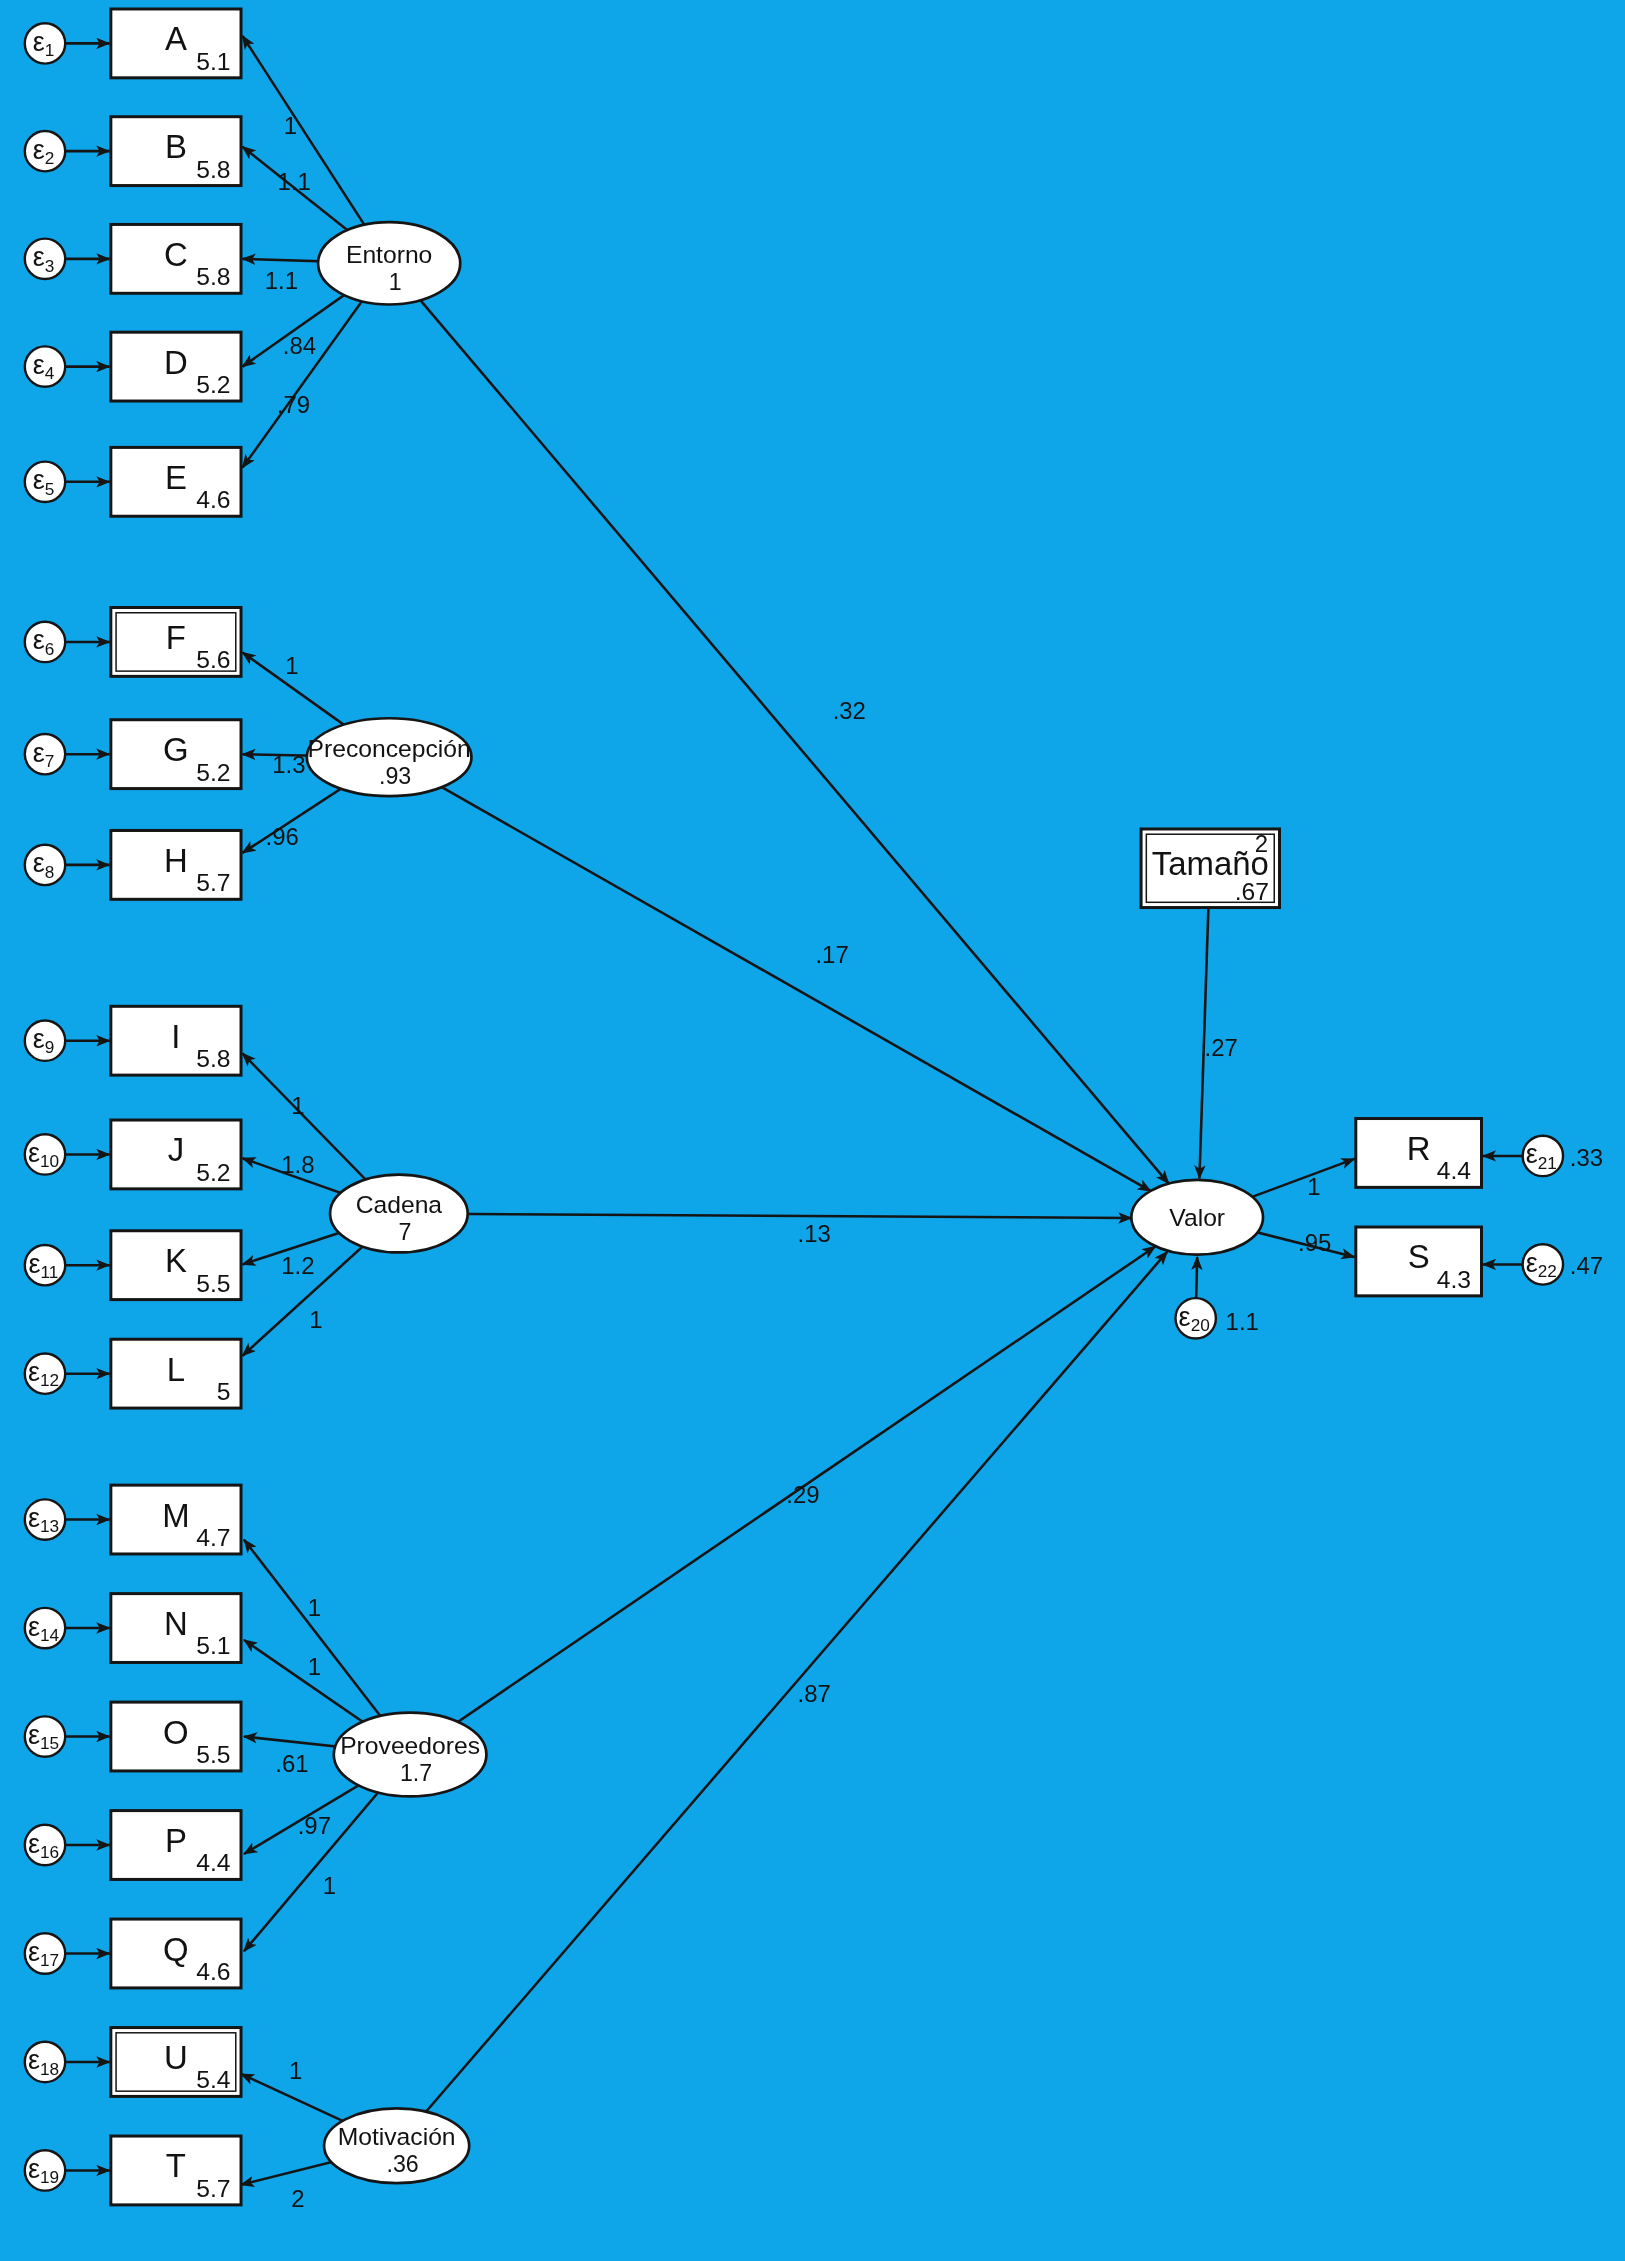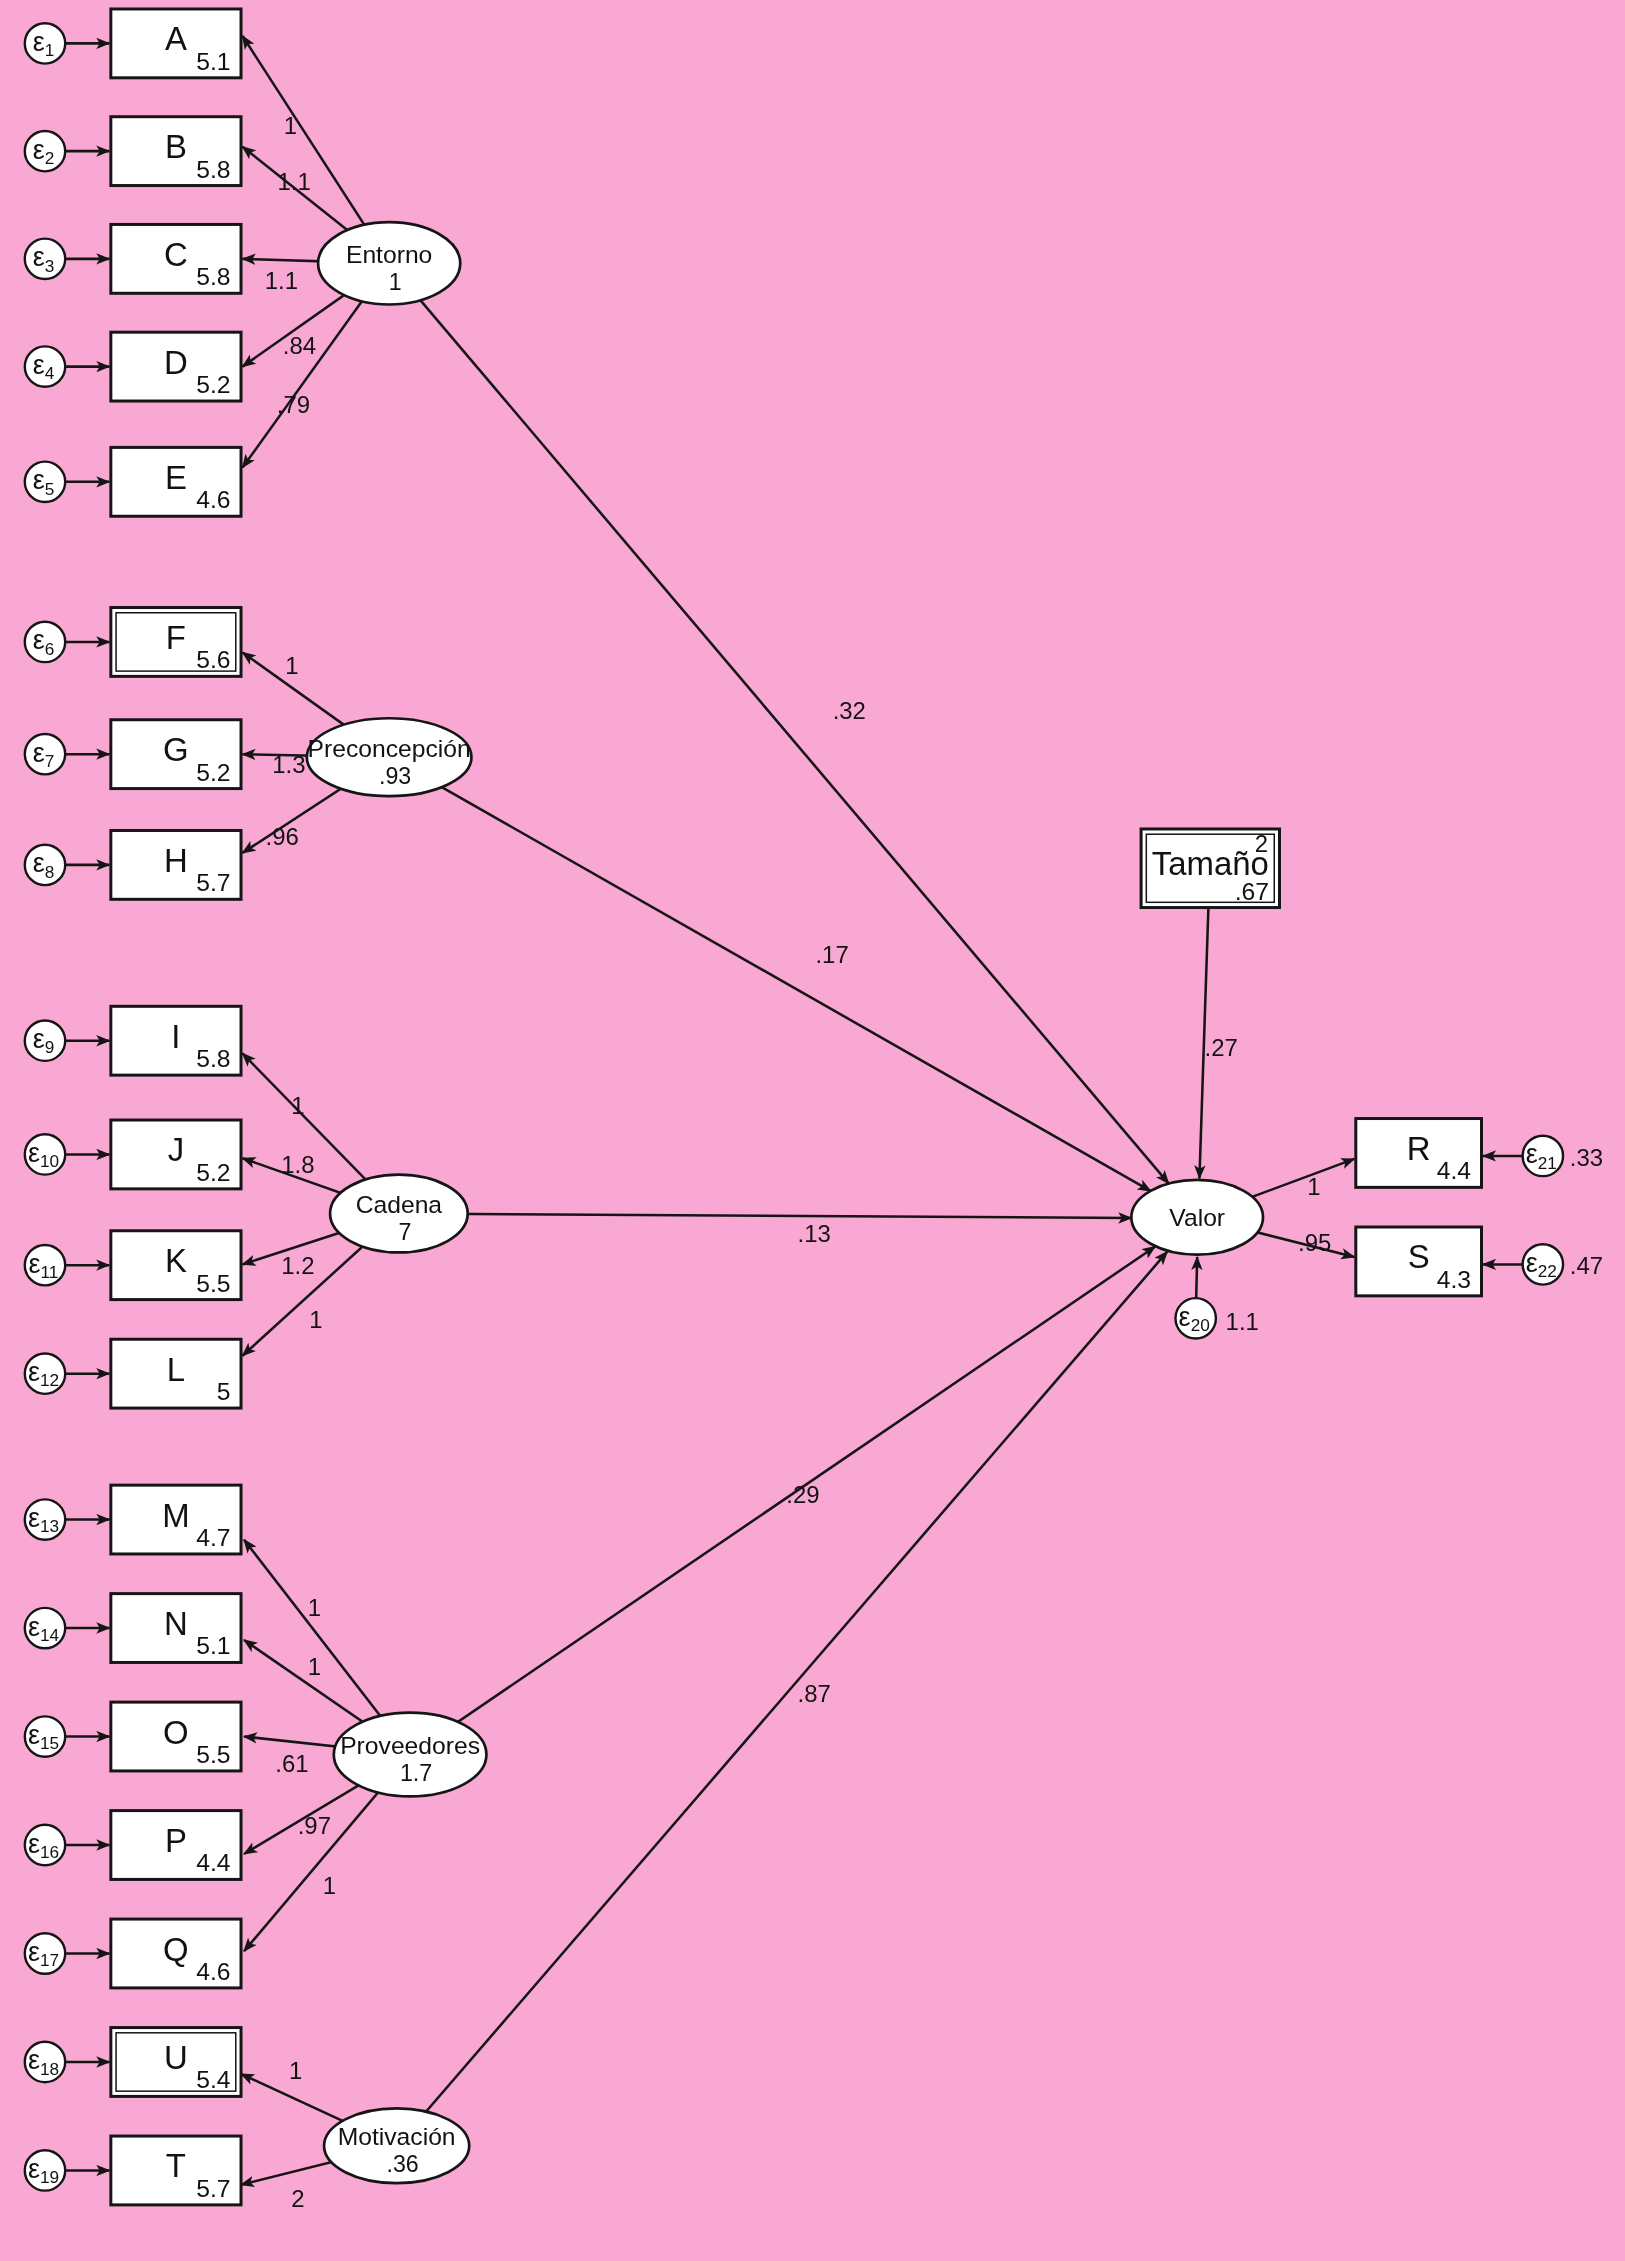--- a/index.html
+++ b/index.html
@@ -1,16 +1,16 @@
 <!DOCTYPE html>
 <html style="font-size:12px"><head>
 <meta charset="utf-8">
 <style>
   html,body{margin:0;padding:0;background:#ffffff;}
-  .page{width:1626px;height:2261px;background:#f9a8d4;position:relative;overflow:hidden;font-family:"Liberation Sans","DejaVu Sans",sans-serif;}
+  .page{width:1626px;height:2261px;background:#0ea5e9;position:relative;overflow:hidden;font-family:"Liberation Sans","DejaVu Sans",sans-serif;}
   svg{display:block;}
   svg text{font-family:"Liberation Sans","DejaVu Sans",sans-serif;fill:#121212;}
 </style>
 </head>
 <body>
 
 <div class="page">
   <svg id="sem-svg" width="1626" height="2261" viewBox="0 0 2173 3022">
     <defs>
       <marker id="ah" viewBox="0 0 10 8" refX="9.2" refY="4" markerWidth="19" markerHeight="15.5" orient="auto-start-reverse" markerUnits="userSpaceOnUse">

